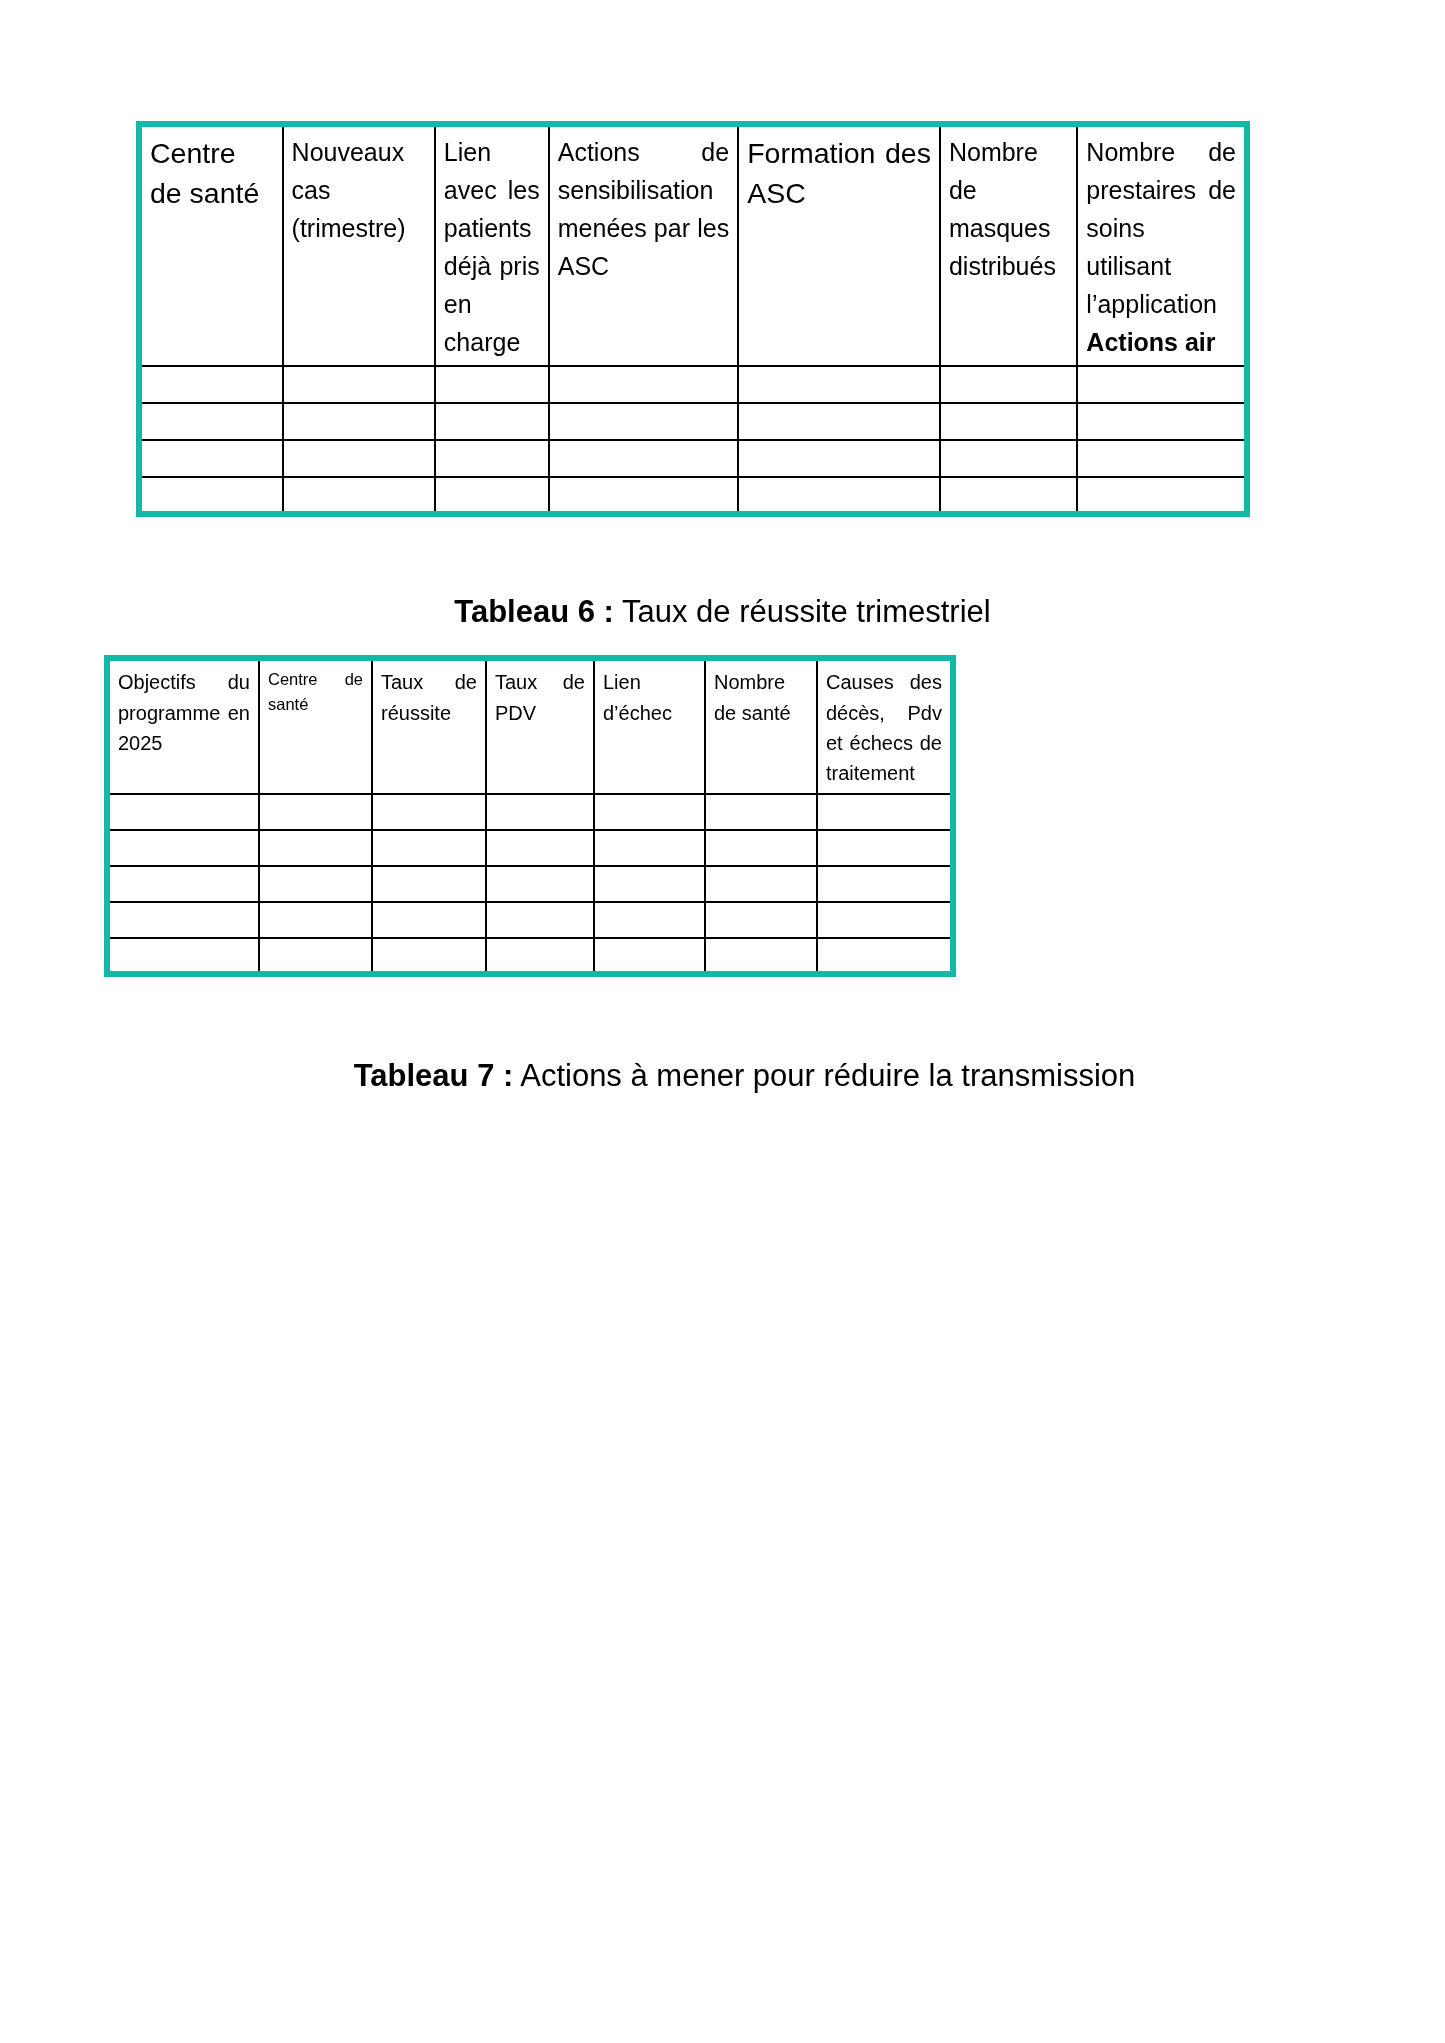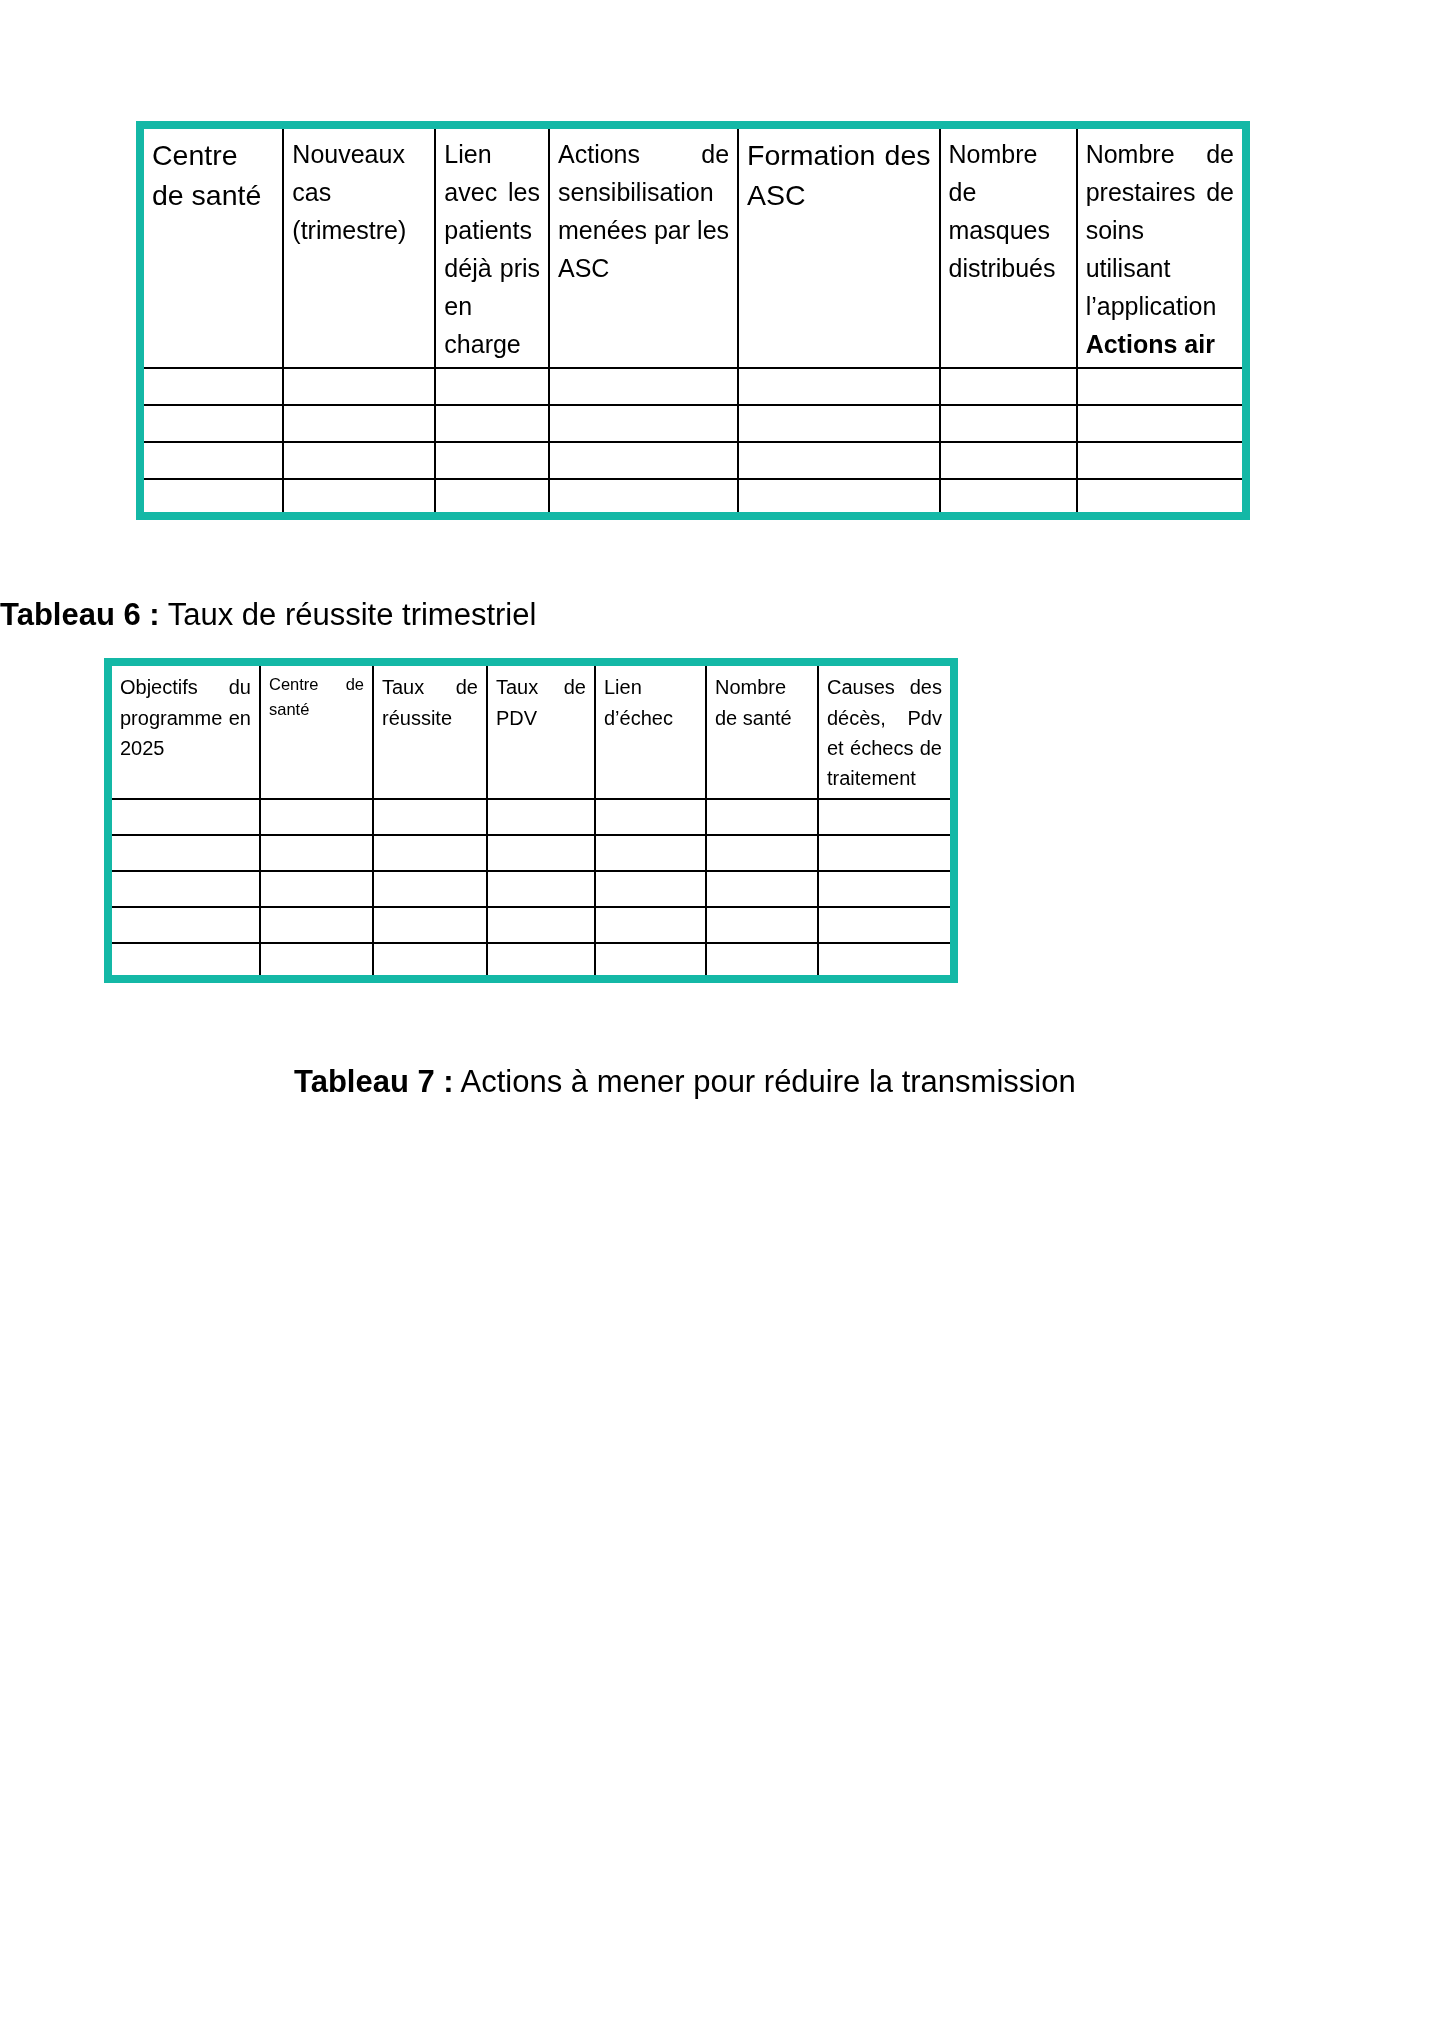--- a/index.html
+++ b/index.html
@@ -20,21 +20,21 @@
     height: 2043px;
     padding: 0;
     position: relative;
   }
 
   
   .doc-table {
     border-collapse: collapse;
     table-layout: fixed;
     margin: 0 auto;
-    border: 8px solid #14b8a6;
+    border: 6px solid #14b8a6;
   }
   .doc-table td {
     border: 2px solid #000;
     vertical-align: top;
     padding: 6px 8px 4px 8px;
     text-align: justify;
     text-justify: inter-word;
     hyphens: none;
     overflow-wrap: break-word;
     word-break: break-word;
@@ -66,20 +66,21 @@
   .c2-3 { width: 108px; }
   .c2-4 { width: 111px; }
   .c2-5 { width: 112px; }
   .c2-6 { width: 136px; }
 
   .cell-text { display: block; }
   .bold { font-weight: bold; }
 
   
   .caption {
+    text-align: center;
     font-size: 31px;
     line-height: 1.36;
     font-family: "Liberation Sans", sans-serif;
   }
   .caption .lead { font-weight: bold; }
 
   #caption-6 { margin-top: 74px; margin-bottom: 22px; }
   #caption-7 { margin-top: 78px; padding: 0 250px; margin-left: 44px; }
 
   .spacer-top { height: 121px; }

